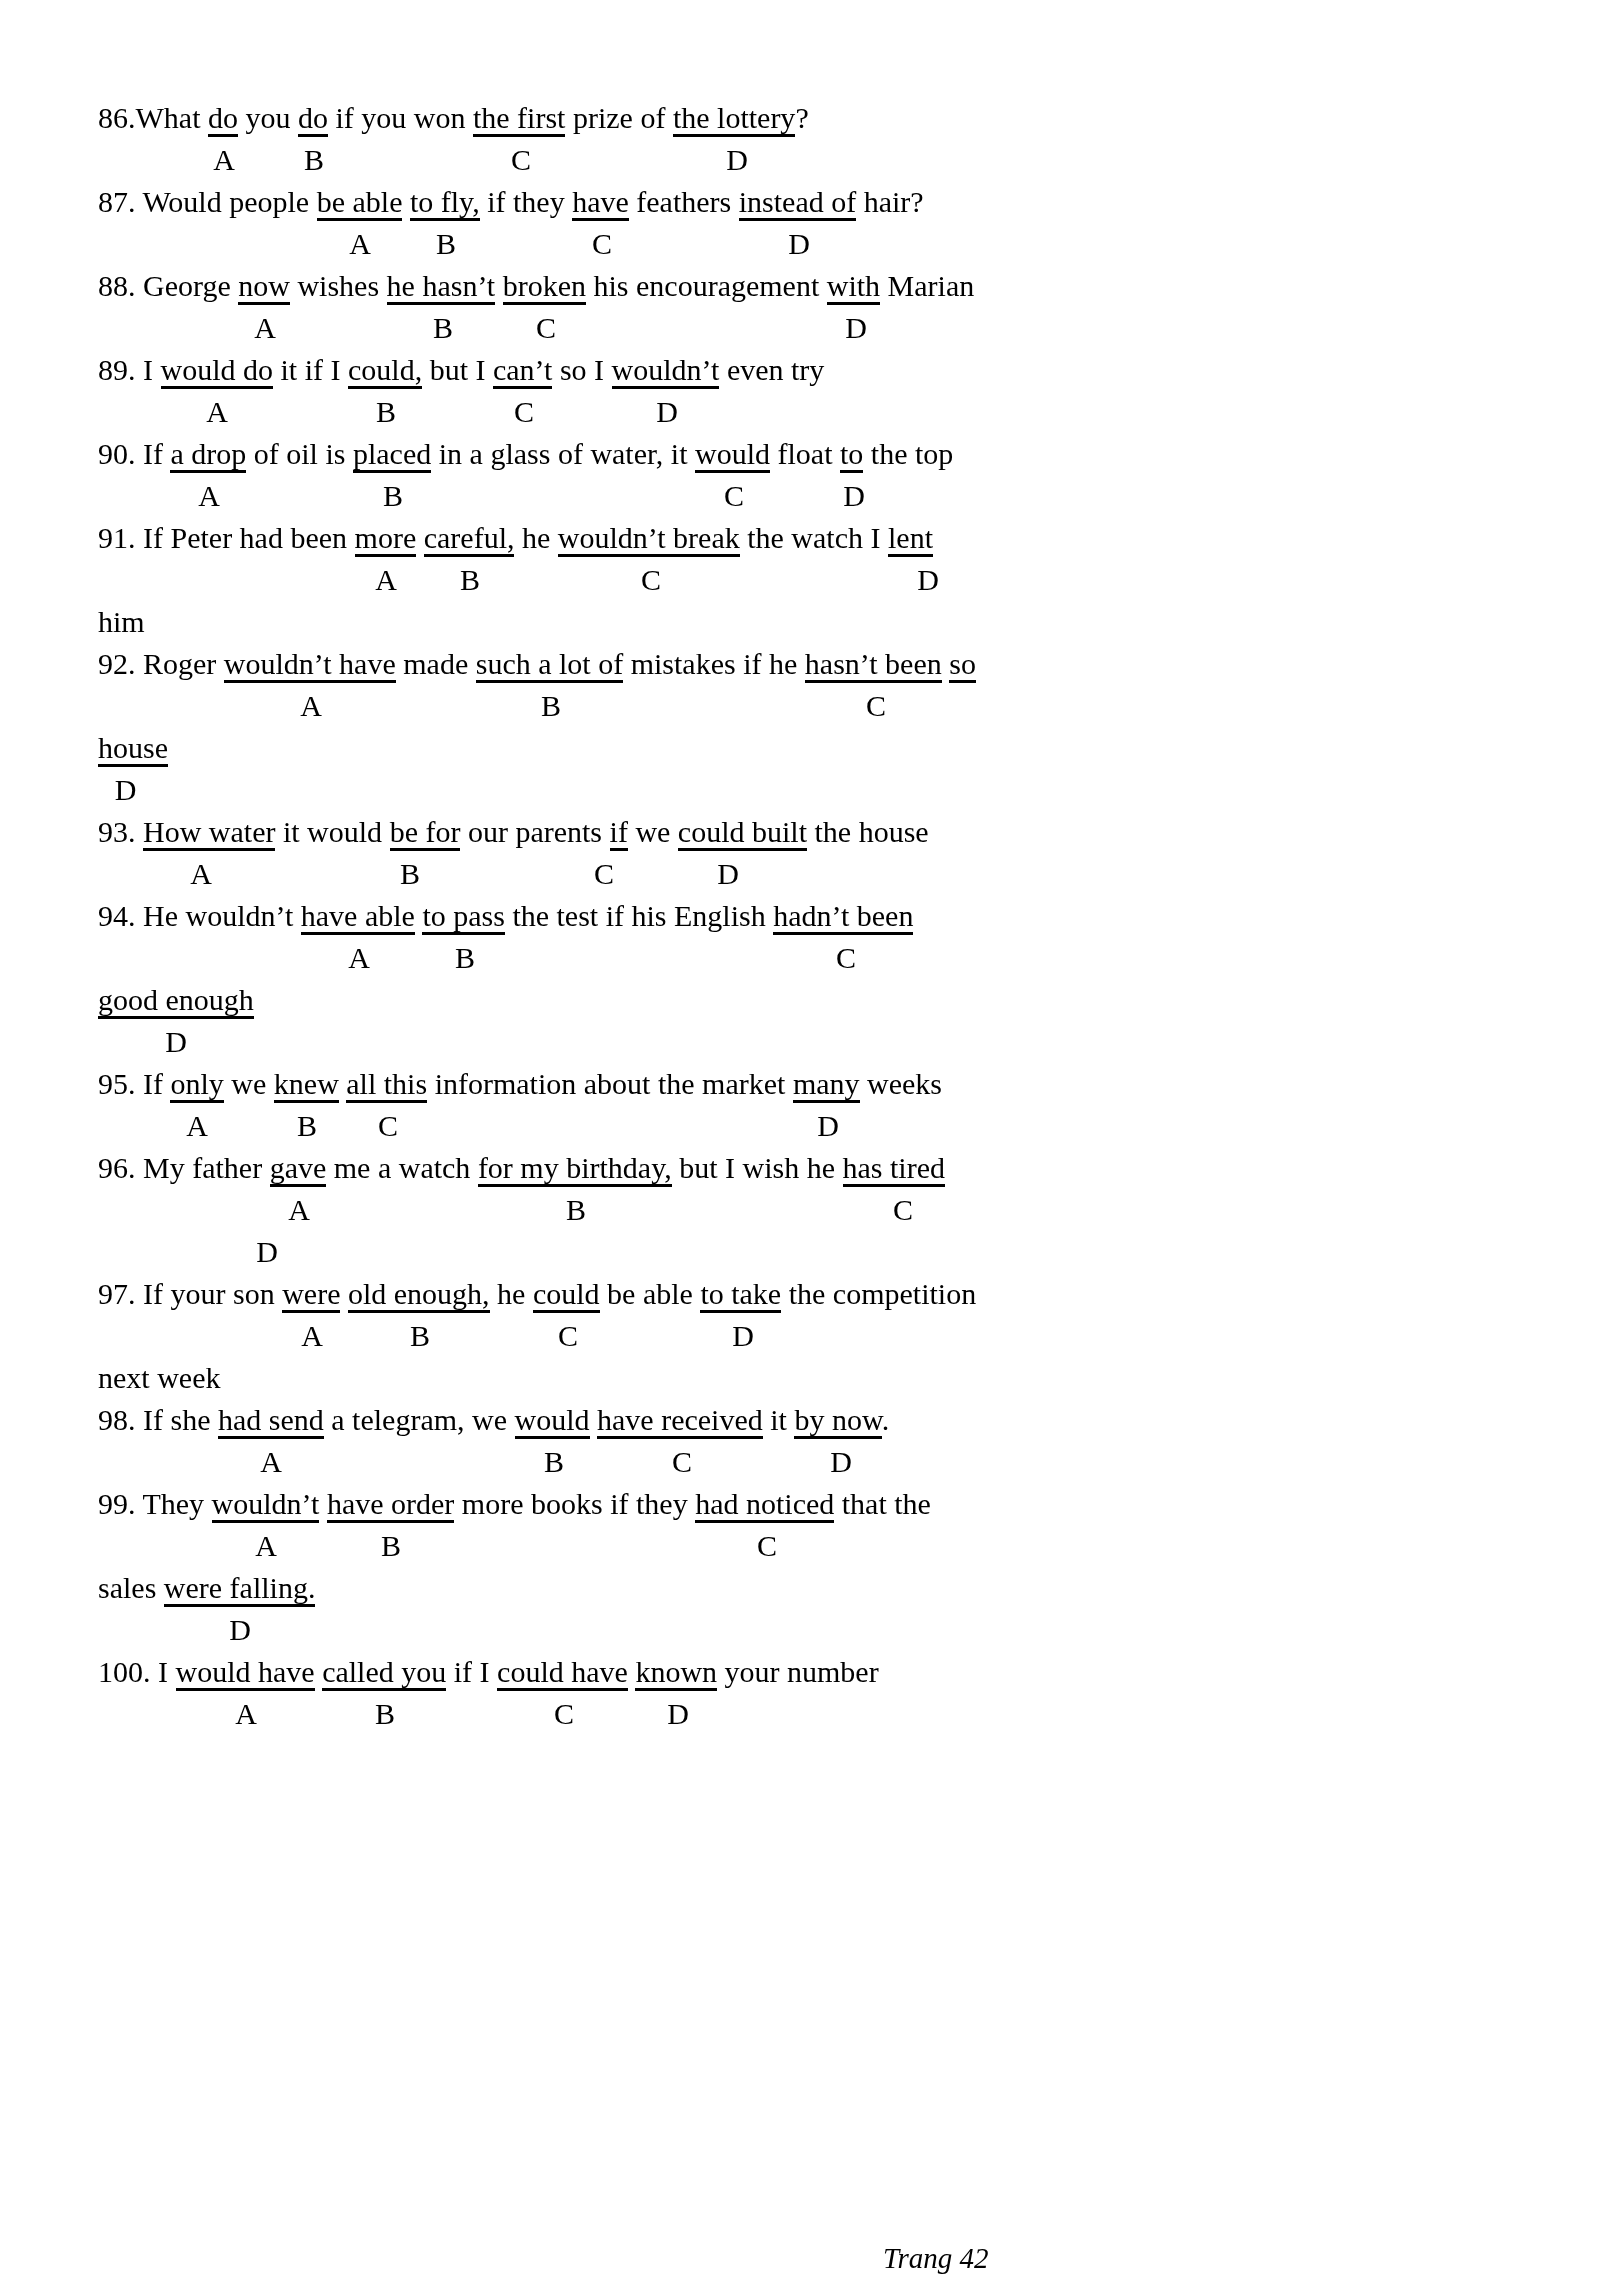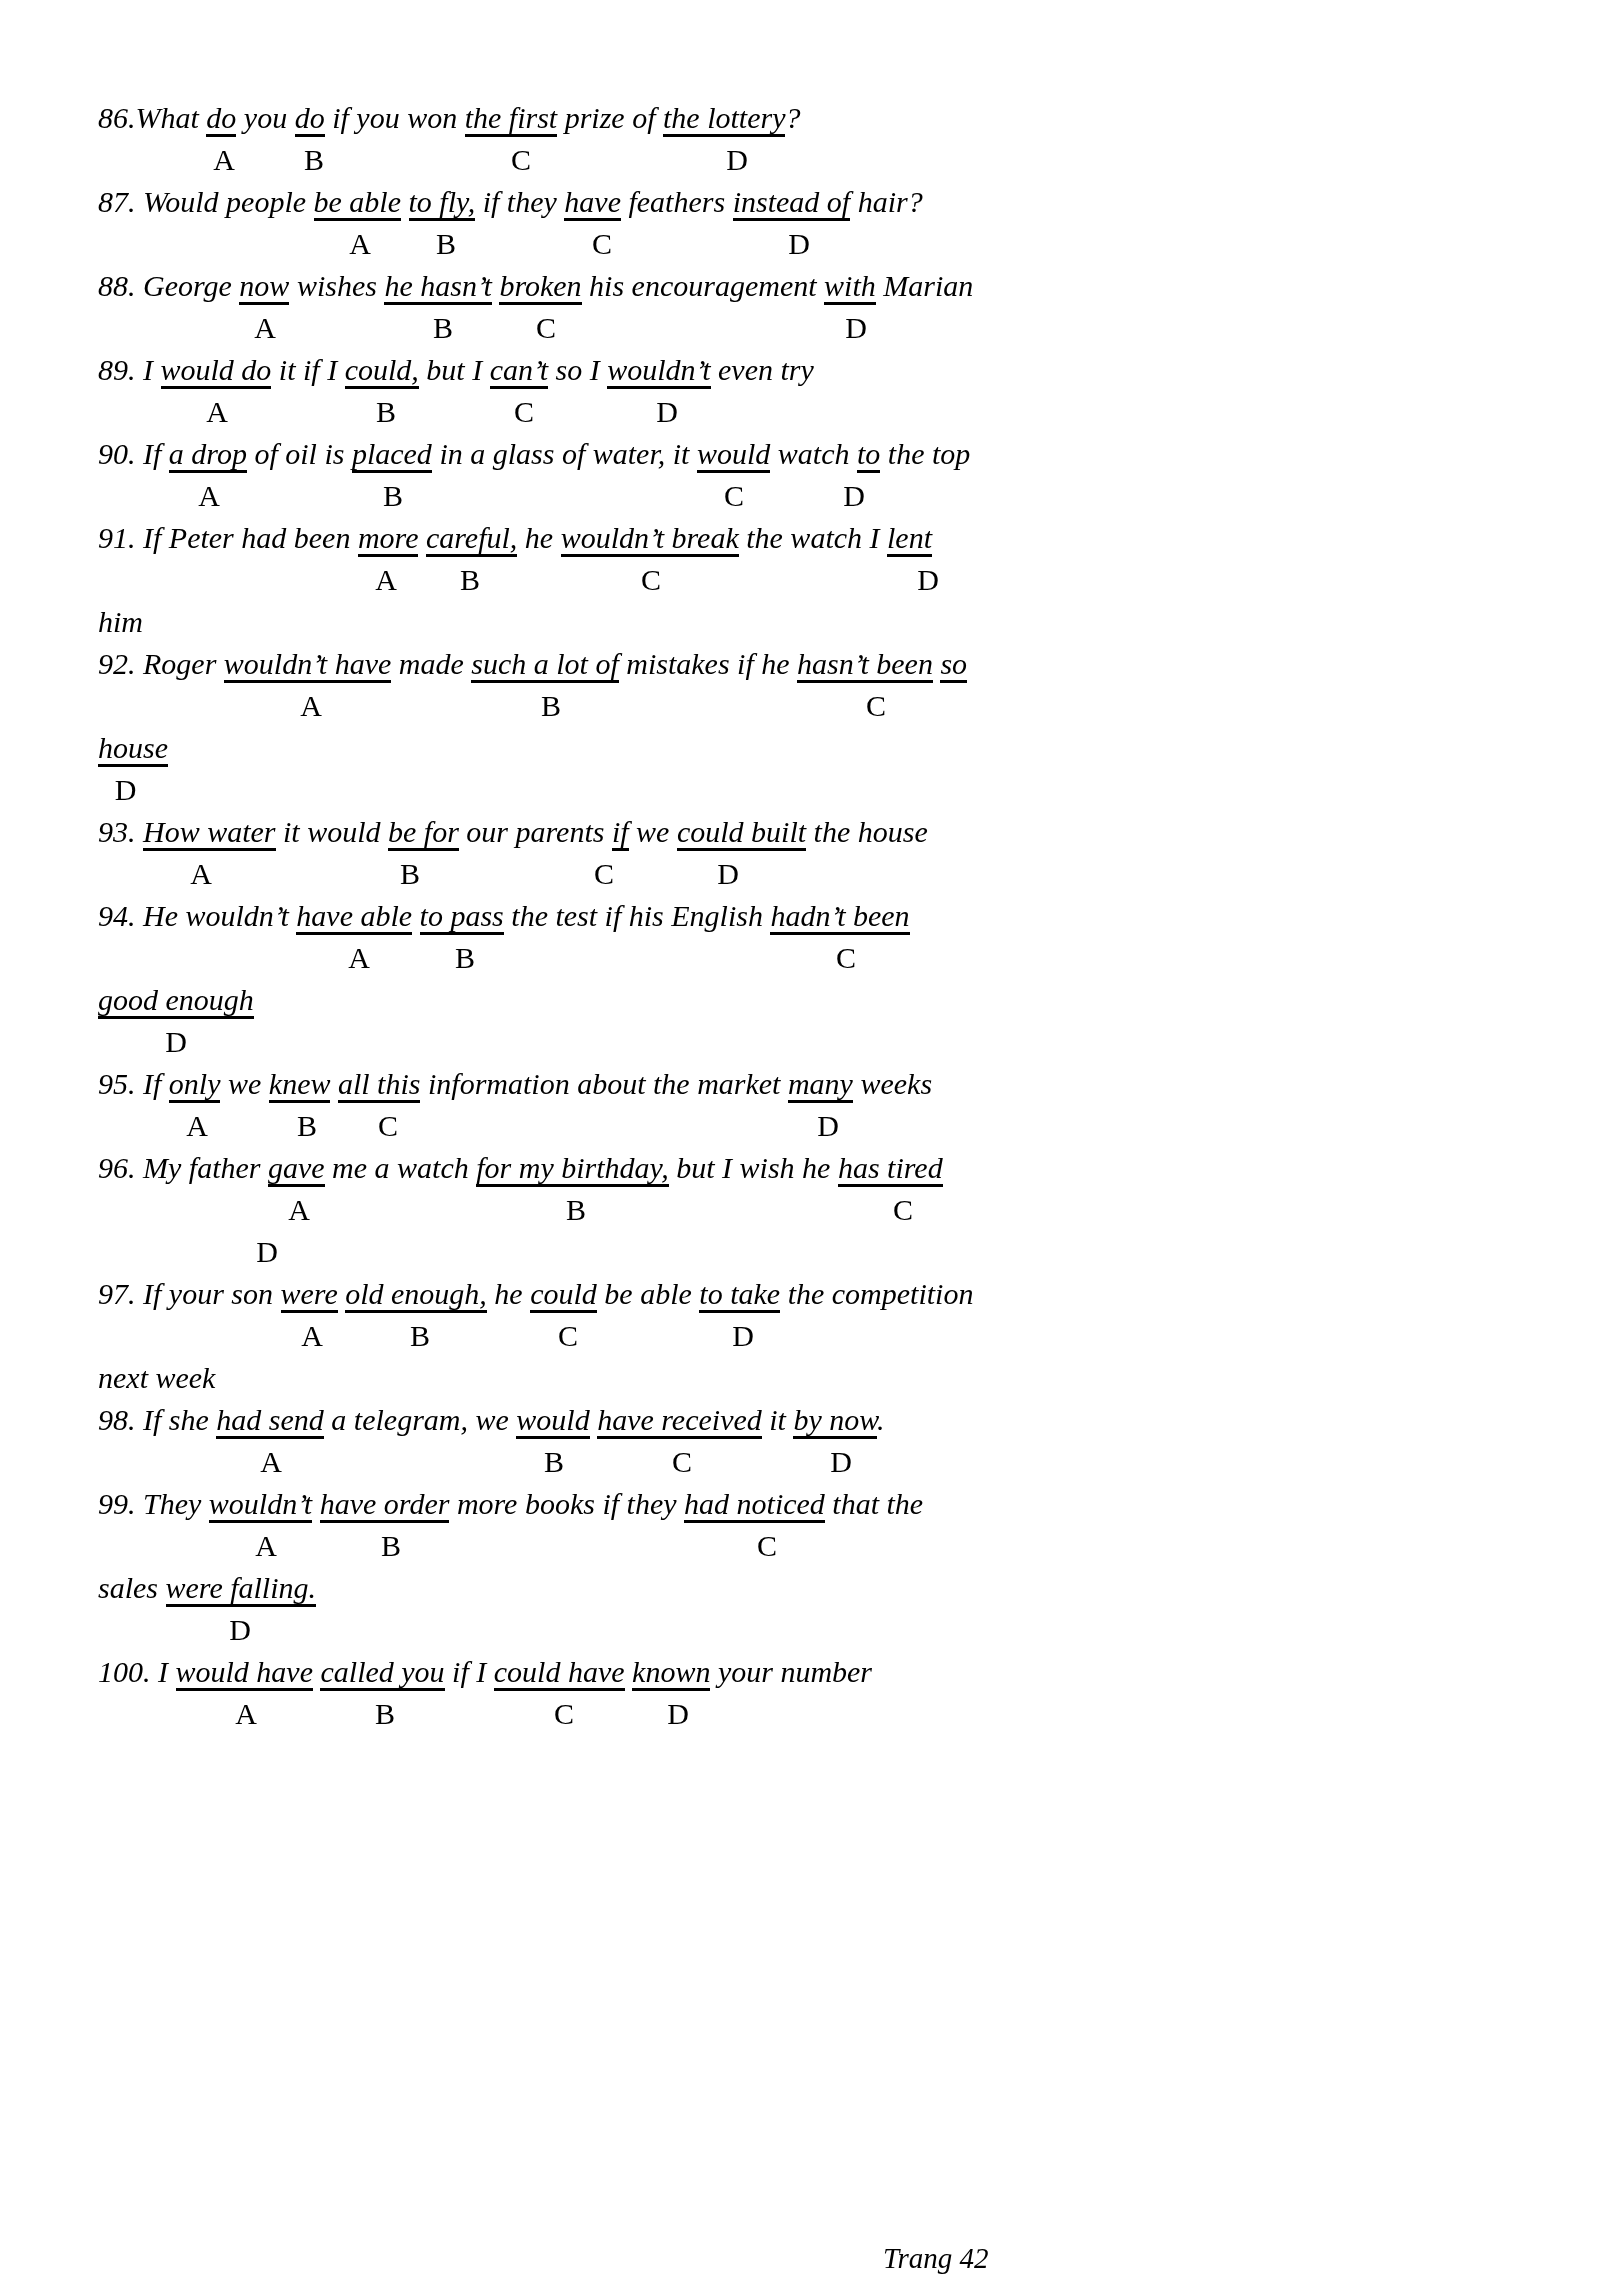--- a/index.html
+++ b/index.html
@@ -16,21 +16,20 @@
   .content {
     position: absolute;
     left: 98px;
     top: 97px;
     right: 39px;
   }
   .text-line {
     white-space: pre;
     height: 42px;
     line-height: 42px;
-    font-style: italic;
   }
   .text-line span { display: inline; }
   .u { border-bottom: 3.3px solid #000; }
   .label-line {
     position: relative;
     height: 42px;
     line-height: 42px;
   }
   .label {
     position: absolute;
@@ -73,21 +72,21 @@
         <span class="label" style="left: 448px;">C</span>
         <span class="label" style="left: 758px;">D</span>
       </div>
       <div class="text-line"><span>89. I </span><span class="u">would do</span><span> it if I </span><span class="u">could,</span><span> but I </span><span class="u">can’t</span><span> so I </span><span class="u">wouldn’t</span><span> even try</span></div>
       <div class="label-line">
         <span class="label" style="left: 119px;">A</span>
         <span class="label" style="left: 288px;">B</span>
         <span class="label" style="left: 426px;">C</span>
         <span class="label" style="left: 569px;">D</span>
       </div>
-      <div class="text-line"><span>90. If </span><span class="u">a drop</span><span> of oil is </span><span class="u">placed</span><span> in a glass of water, it </span><span class="u">would</span><span> watch </span><span class="u">to</span><span> the top</span></div>
+      <div class="text-line"><span>90. If </span><span class="u">a drop</span><span> of oil is </span><span class="u">placed</span><span> in a glass of water, it </span><span class="u">would</span><span> float </span><span class="u">to</span><span> the top</span></div>
       <div class="label-line">
         <span class="label" style="left: 111px;">A</span>
         <span class="label" style="left: 295px;">B</span>
         <span class="label" style="left: 636px;">C</span>
         <span class="label" style="left: 756px;">D</span>
       </div>
       <div class="text-line"><span>91. If Peter had been </span><span class="u">more</span><span> </span><span class="u">careful,</span><span> he </span><span class="u">wouldn’t break</span><span> the watch I </span><span class="u">lent</span></div>
       <div class="label-line">
         <span class="label" style="left: 288px;">A</span>
         <span class="label" style="left: 372px;">B</span>

